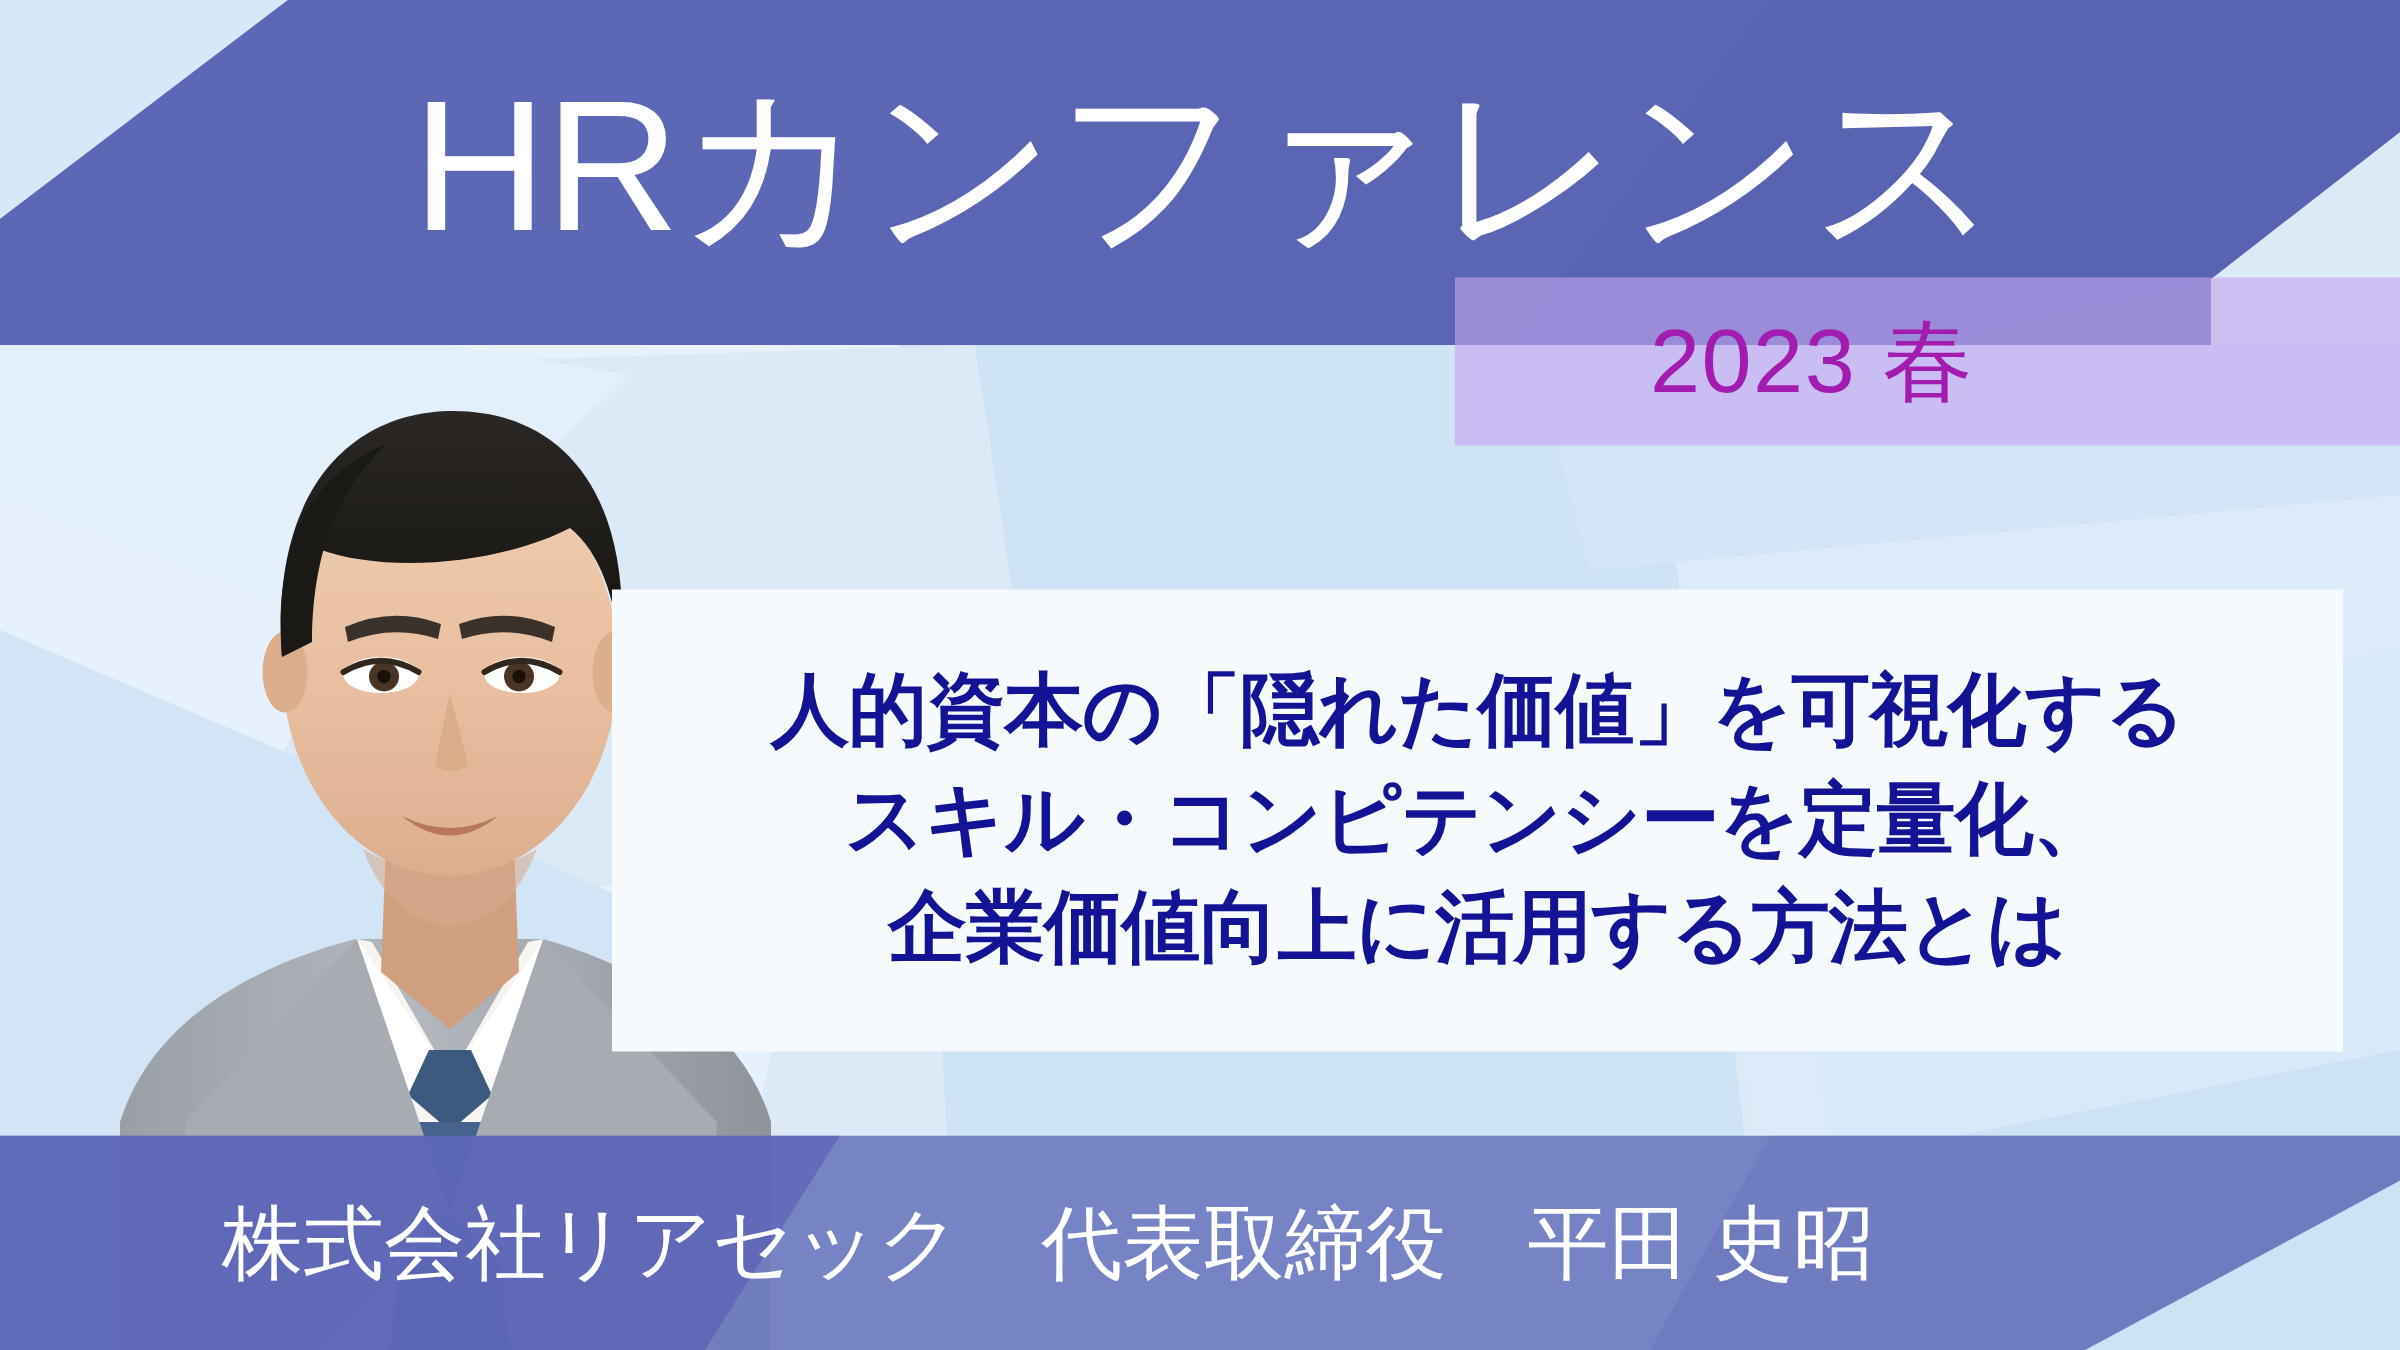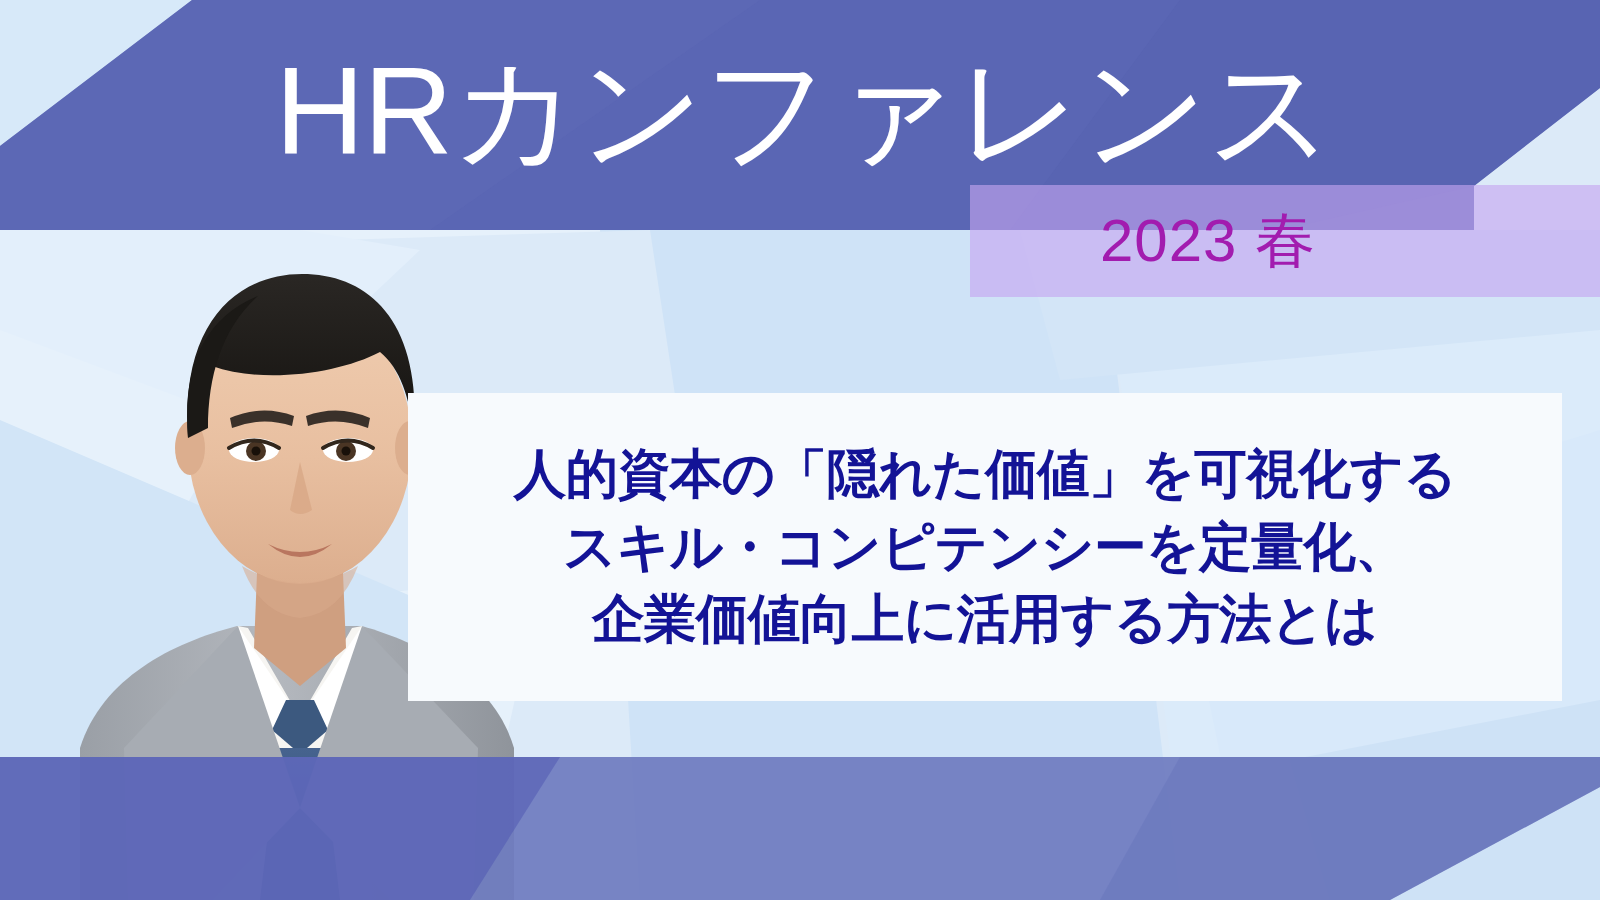--- a/index.html
+++ b/index.html
@@ -216,14 +216,15 @@
   </div>
 
   <div class="speaker-band">
     <svg viewBox="0 0 1600 143" preserveAspectRatio="none" aria-hidden="true">
       <polygon points="0,0 1600,0 1600,30 1390,143 0,143" fill="#6f7cc0" opacity="0.93"></polygon>
       <polygon points="0,0 560,0 470,143 0,143" fill="#4a50b0" opacity="0.45"></polygon>
       <polygon points="1180,0 1600,0 1600,30 1390,143 1100,143" fill="#6673bb" opacity="0.45"></polygon>
     </svg>
   </div>
 
+  <div class="speaker-text">株式会社リアセック　代表取締役　平田 史昭</div>
 
 </div>
 
 </body></html>

